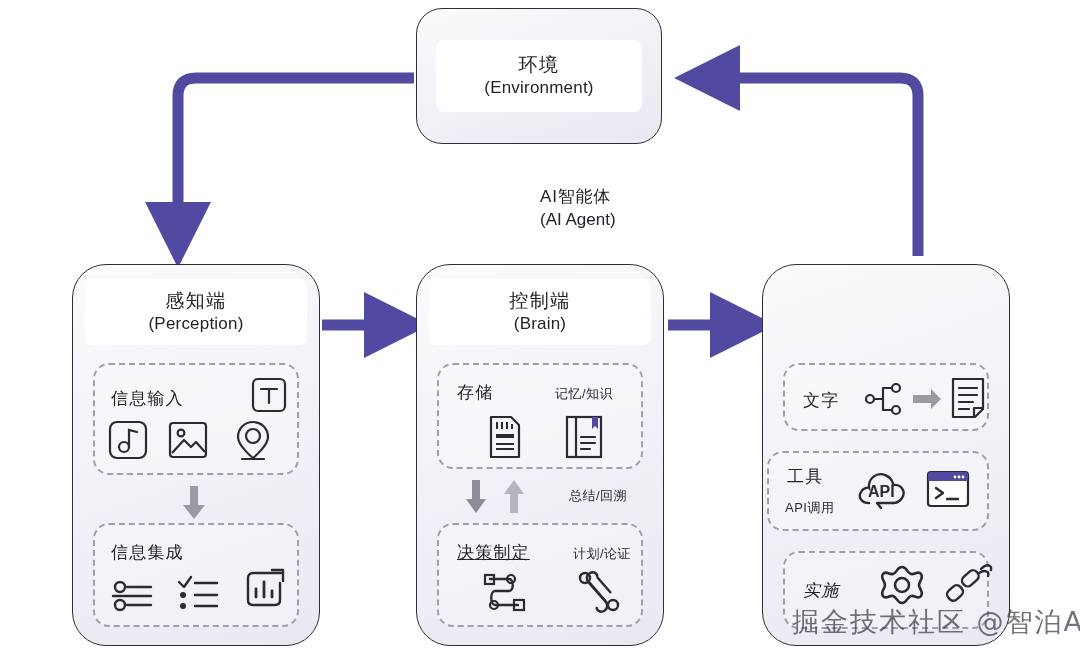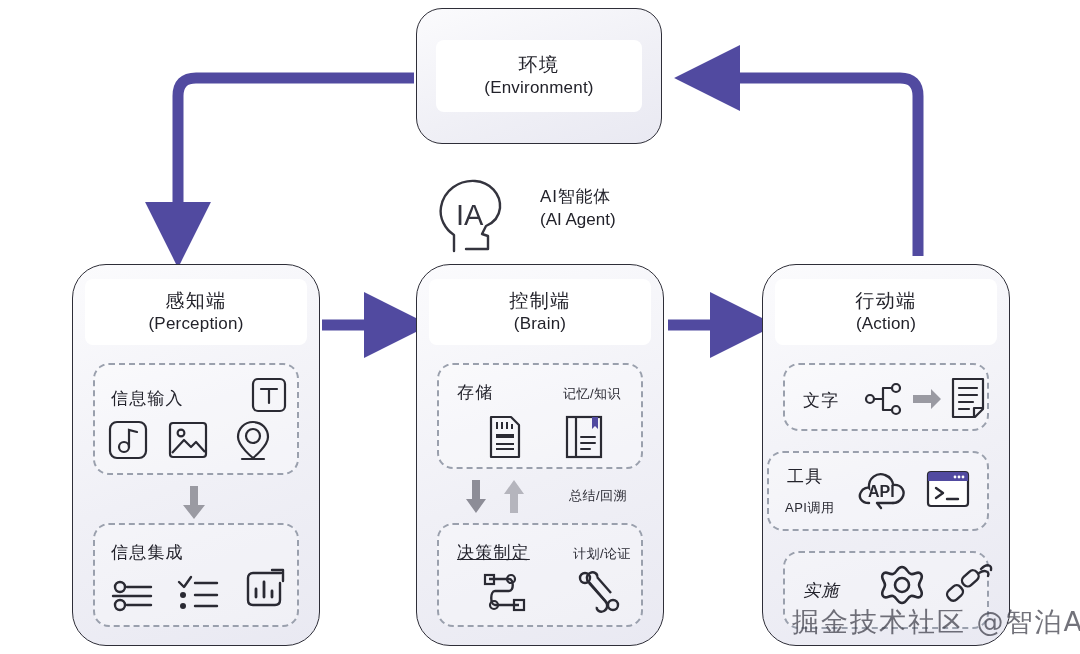--- a/index.html
+++ b/index.html
@@ -135,26 +135,20 @@
     <path d="M668,325 L744,325" fill="none" stroke="#514aa0" stroke-width="11" marker-end="url(#ah)"></path>
   </svg>
 
   <div class="panel env-panel">
     <div class="env-inner">
       <div class="cn-title">环境</div>
       <div class="en-title">(Environment)</div>
     </div>
   </div>
 
-  <div class="agent-head">
-    <svg width="78" height="80" viewBox="0 0 78 80">
-      <path d="M22,76 L22,60 C13,54 7,43 9,32 C12,15 27,5 43,6 C58,7 69,19 68,33 C67,42 61,48 54,51 L50,59 L56,61 L56,74 L34,74" fill="none" stroke="#34343e" stroke-width="2.4" stroke-linecap="round" stroke-linejoin="round"></path>
-      <text x="24" y="50" font-family="Liberation Sans, sans-serif" font-size="29" fill="#34343e">IA</text>
-    </svg>
-  </div>
   <div class="agent-text">
     <div class="agent-cn">AI智能体</div>
     <div class="agent-en">(AI Agent)</div>
   </div>
 
   <div class="panel col-panel col-perception">
     <div class="col-head">
       <div class="cn-title">感知端</div>
       <div class="en-title">(Perception)</div>
     </div>
@@ -228,21 +222,21 @@
   </div>
 
   <div class="panel col-panel col-brain">
     <div class="col-head">
       <div class="cn-title">控制端</div>
       <div class="en-title">(Brain)</div>
     </div>
 
     <div class="dbox" style="left:20px; top:98px; right:20px; height:106px;text-align:right;">
       <div class="dbox-label" style="left:18px; top:16px;">存储</div>
-      <div class="dbox-sub" style="left:124px; top:20px;">记忆/知识</div>
+      <div class="dbox-sub" style="left:116px; top:20px;">记忆/知识</div>
       <div class="icon-abs" style="left:42px; top:48px;">
         <svg width="44" height="48" viewBox="0 0 44 48">
           <path d="M10,4 L30,4 L38,12 L38,44 L10,44 Z" fill="none" stroke="#2a2a33" stroke-width="2.2" stroke-linejoin="round"></path>
           <path d="M16,9 L16,16 M21,9 L21,16 M26,9 L26,16 M31,11 L31,16" stroke="#2a2a33" stroke-width="2"></path>
           <rect x="15" y="21" width="18" height="4" fill="#2a2a33"></rect>
           <path d="M15,31 L33,31 M15,36 L33,36" stroke="#2a2a33" stroke-width="2"></path>
         </svg>
       </div>
       <div class="icon-abs" style="left:122px; top:48px;">
         <svg width="46" height="48" viewBox="0 0 46 48">
@@ -286,24 +280,20 @@
           <path d="M30,32 C33,35 33,40 29,42 C25,44 21,41 22,38" fill="none" stroke="#2a2a33" stroke-width="2.4"></path>
           <circle cx="10" cy="9" r="5" fill="none" stroke="#2a2a33" stroke-width="2.4"></circle>
           <circle cx="38" cy="36" r="5" fill="none" stroke="#2a2a33" stroke-width="2.4"></circle>
           <path d="M14,13 L33,35" stroke="#2a2a33" stroke-width="2.4"></path>
         </svg>
       </div>
     </div>
   </div>
 
   <div class="panel col-panel col-action">
-    <div class="col-head">
-      <div class="cn-title">行动端</div>
-      <div class="en-title">(Action)</div>
-    </div>
 
     <div class="dbox" style="left:20px; top:98px; right:20px; height:68px;">
       <div class="dbox-label" style="left:18px; top:24px;">文字</div>
       <div class="icon-abs" style="left:78px; top:12px;">
         <svg width="44" height="44" viewBox="0 0 44 44">
           <circle cx="7" cy="22" r="4" fill="none" stroke="#2a2a33" stroke-width="2.2"></circle>
           <circle cx="33" cy="11" r="4" fill="none" stroke="#2a2a33" stroke-width="2.2"></circle>
           <circle cx="33" cy="33" r="4" fill="none" stroke="#2a2a33" stroke-width="2.2"></circle>
           <path d="M11,22 L20,22 L20,11 L29,11 M20,22 L20,33 L29,33" fill="none" stroke="#2a2a33" stroke-width="2.2" stroke-linejoin="round"></path>
         </svg>

